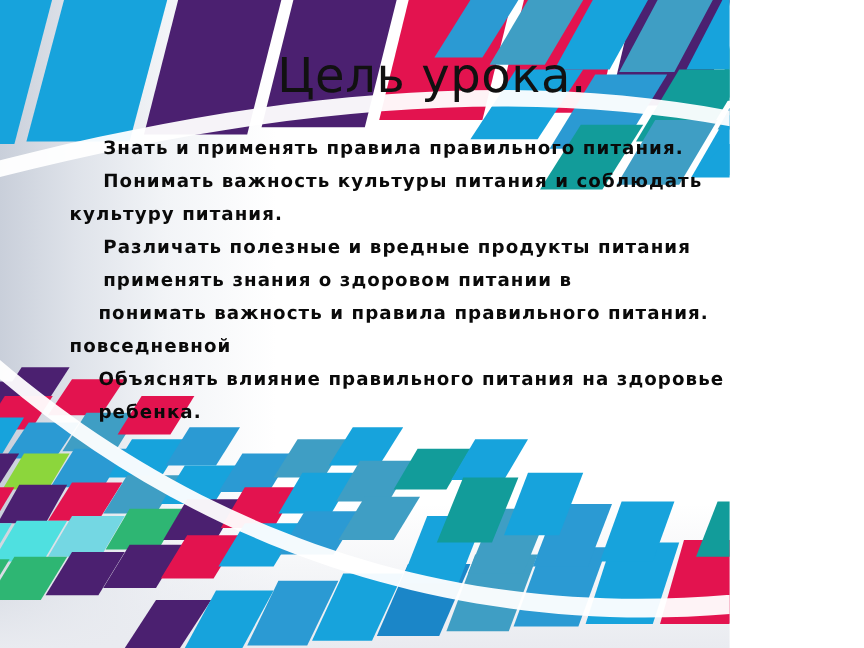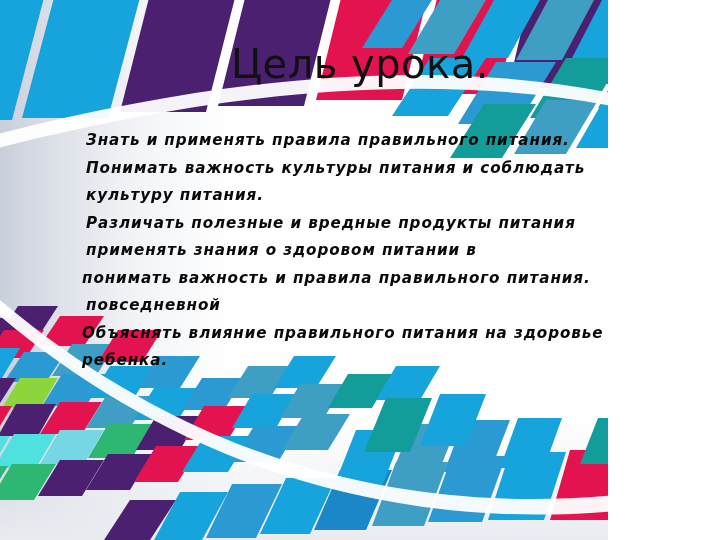--- a/index.html
+++ b/index.html
@@ -49,41 +49,39 @@
     font-size: 40px;
     font-weight: 400;
     color: #111111;
     letter-spacing: 0.5px;
     line-height: 1.1;
     white-space: pre;
   }
   .body-block {
     position: absolute;
     left: 58px;
-    top: 127px;
+    top: 110px;
     width: 620px;
-    font-style: italic;
   }
   .body-line {
     font-size: 15.2px;
     font-weight: 600;
     color: #0a0a0a;
     letter-spacing: 0.9px;
     line-height: 27.5px;
     white-space: pre;
   }
   .indent {
     padding-left: 28px;
   }
   .indent-small {
     padding-left: 24px;
   }
   .noindent {
     padding-left: 0px;
-    margin-left: 28px;
   }
 </style>
 </head>
 <body>
 
 <div id="slide">
 
   <div class="bg-gradient-left"></div>
   <div class="bg-gradient-bottom"></div>
 

